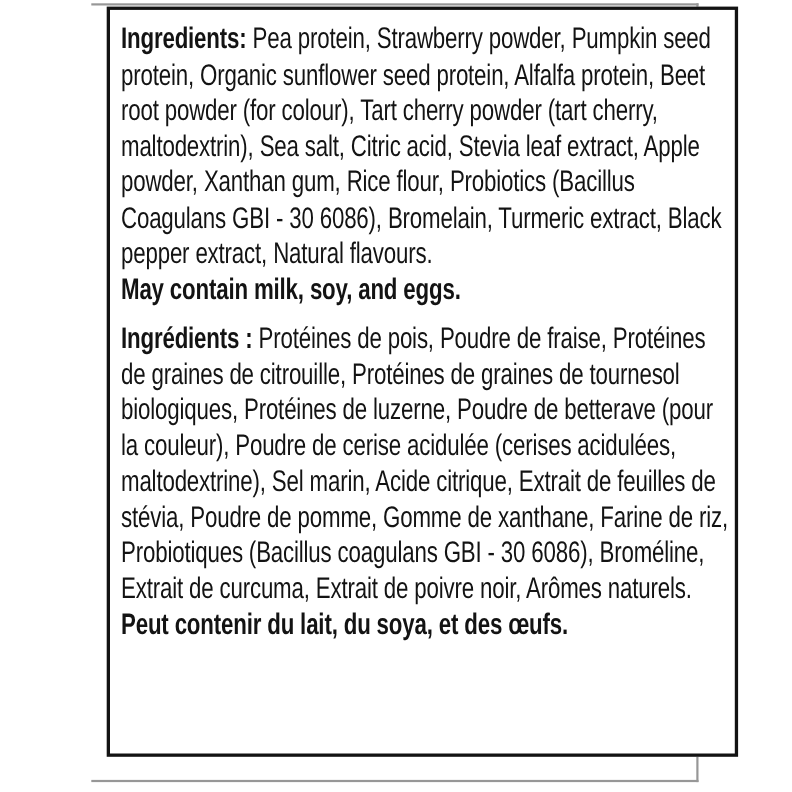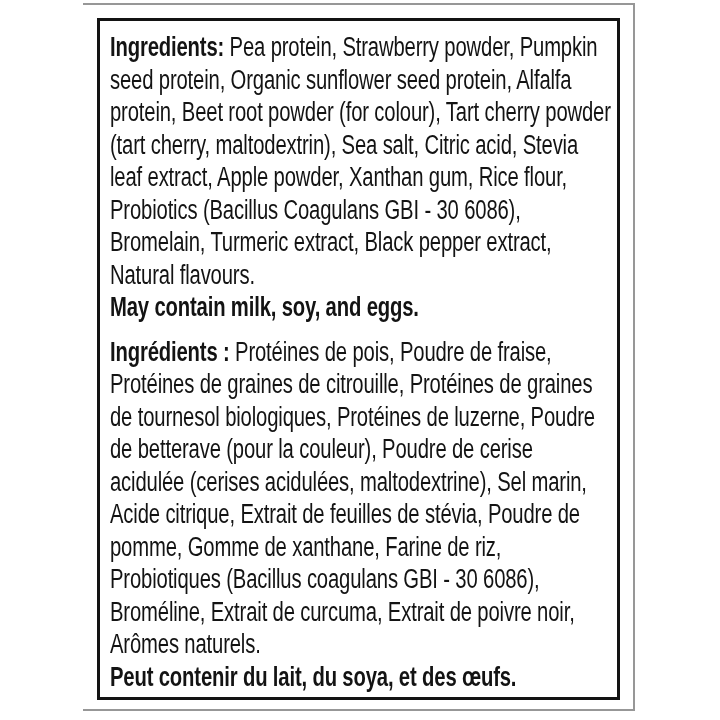--- a/index.html
+++ b/index.html
@@ -30,22 +30,22 @@
     height: 708px;
     border-top: 2px solid var(--outer-frame);
     border-right: 2px solid var(--outer-frame);
     border-bottom: 2px solid var(--outer-frame);
     box-sizing: border-box;
   }
   
   .ingredients-box {
     position: absolute;
     left: 97px;
-    top: 18px;
-    width: 523px;
+    top: 6px;
+    width: 574px;
     height: 682px;
     border: 3px solid var(--box-border);
     background: var(--background);
     box-sizing: border-box;
     padding: 10px 6px 8px 10px;
     overflow: hidden;
   }
   
   .condense {
     width: 133.3%;

